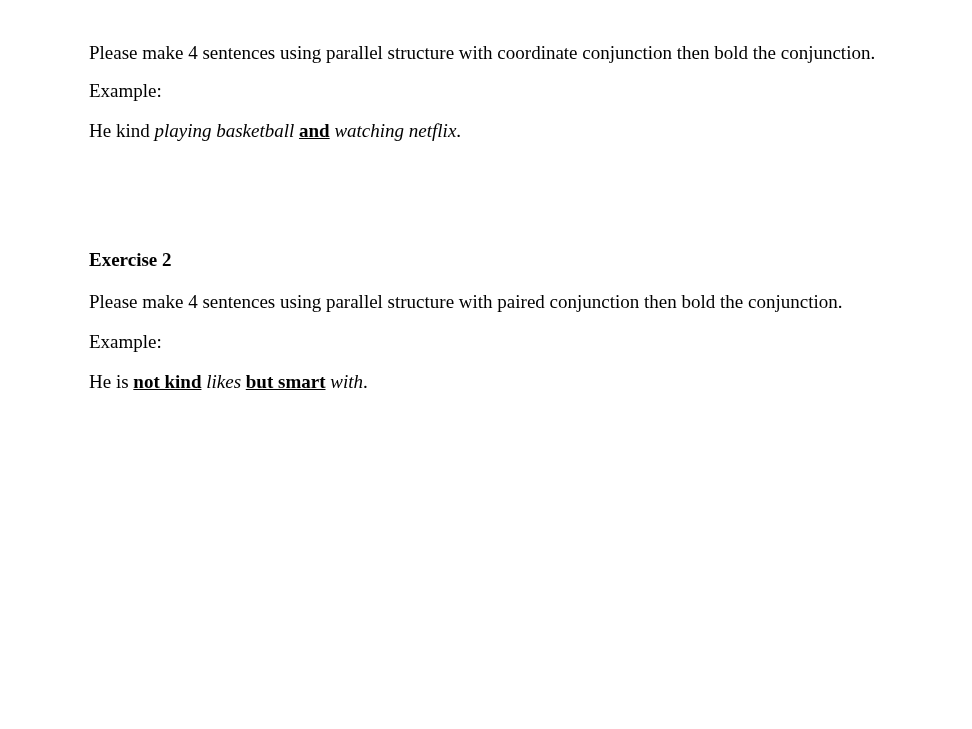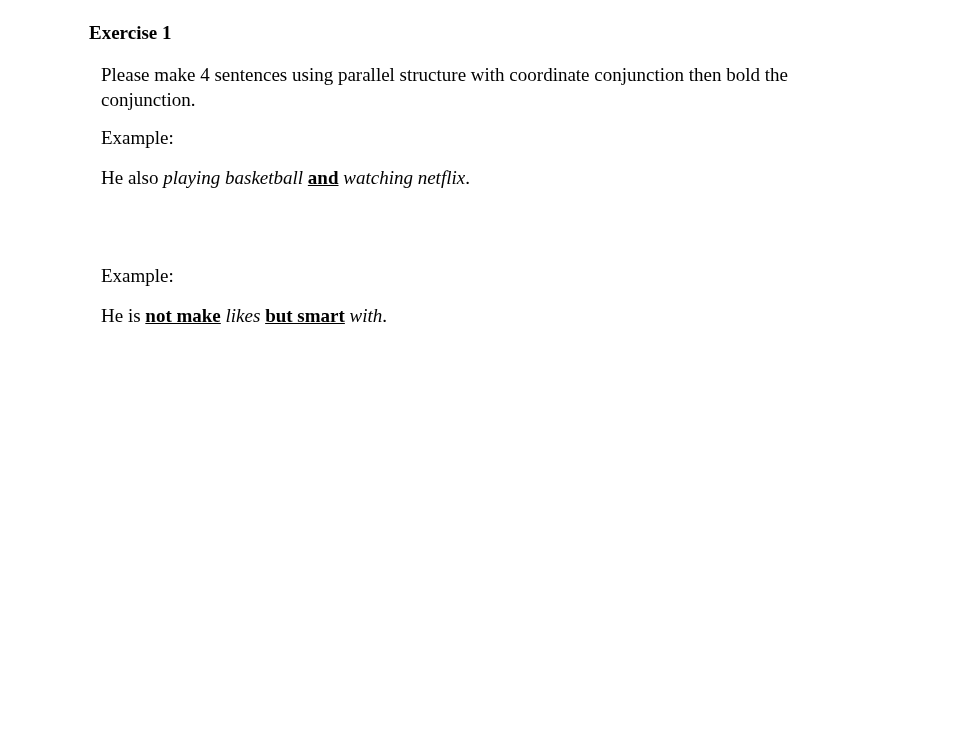--- a/index.html
+++ b/index.html
@@ -1,28 +1,29 @@
 <!DOCTYPE html>
 <html><head>
   <meta charset="utf-8">
   <style>
     html, body { margin:0; padding:0; background:#ffffff; }
     body { width:972px; height:729px; position:relative; overflow:hidden;
       font-family:"Liberation Serif", serif; color:#000; font-size:19px; }
     .sec { position:absolute; left:89px; width:800px; }
     .h { font-weight:bold; margin:0; line-height:22px; }
-    .p { margin:12px; line-height:25px; }
+    .p { margin:0; line-height:25px; }
     b { font-weight:bold;text-decoration:underline; } i { font-style:italic;text-align:right; }
   </style>
 </head>
 <body>
 
 <div class="sec" style="top:22px;">
-  <p class="h">Exercise 1</p>
   <p class="p" style="margin-top:18px;">Please make 4 sentences using parallel structure with coordinate conjunction then bold the conjunction.</p>
   <p class="p" style="margin-top:13px;">Example:</p>
-  <p class="p" style="margin-top:15px;"><span>He also </span><i>playing basketball</i><span> </span><b>and</b><span> </span><i>watching netflix</i><span>.</span></p>
+  <p class="p" style="margin-top:15px;"><span>He kind </span><i>playing basketball</i><span> </span><b>and</b><span> </span><i>watching netflix</i><span>.</span></p>
 </div>
 
 <div class="sec" style="top:249px;">
+  <p class="h">Exercise 2</p>
+  <p class="p" style="margin-top:17px;line-height:27px;">Please make 4 sentences using parallel structure with paired conjunction then bold the conjunction.</p>
   <p class="p" style="margin-top:14px;">Example:</p>
-  <p class="p" style="margin-top:15px;"><span>He is </span><b>not make</b><span> </span><i>likes</i><span> </span><b>but smart</b><span> </span><i>with</i><span>.</span></p>
+  <p class="p" style="margin-top:15px;"><span>He is </span><b>not kind</b><span> </span><i>likes</i><span> </span><b>but smart</b><span> </span><i>with</i><span>.</span></p>
 </div>
 
 </body></html>

